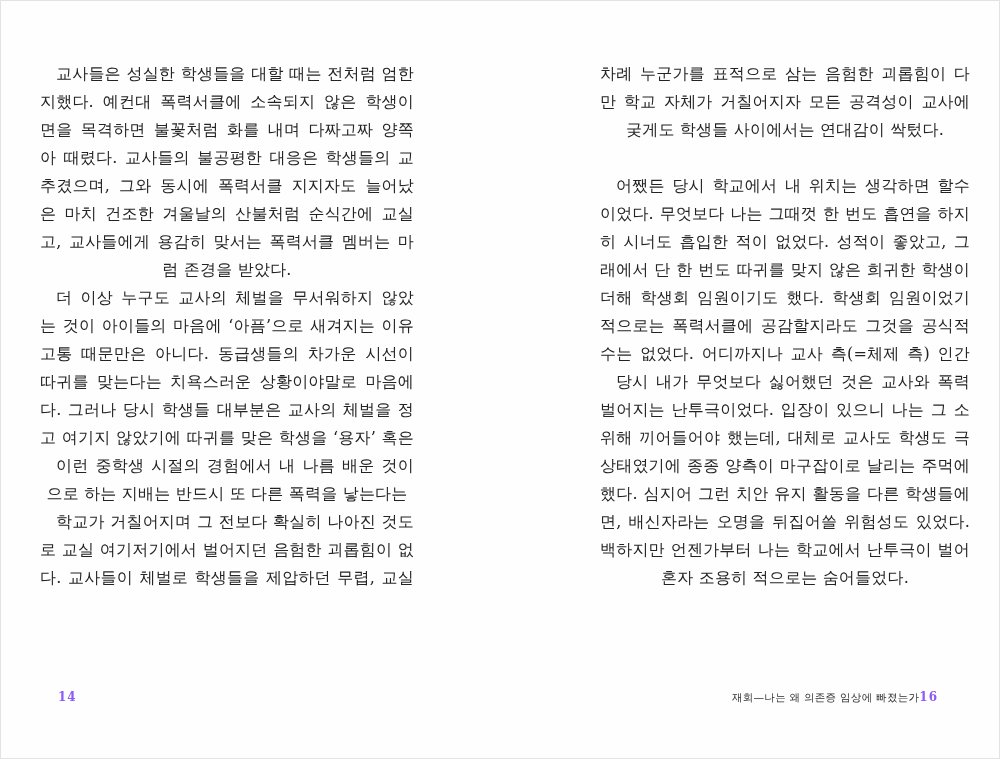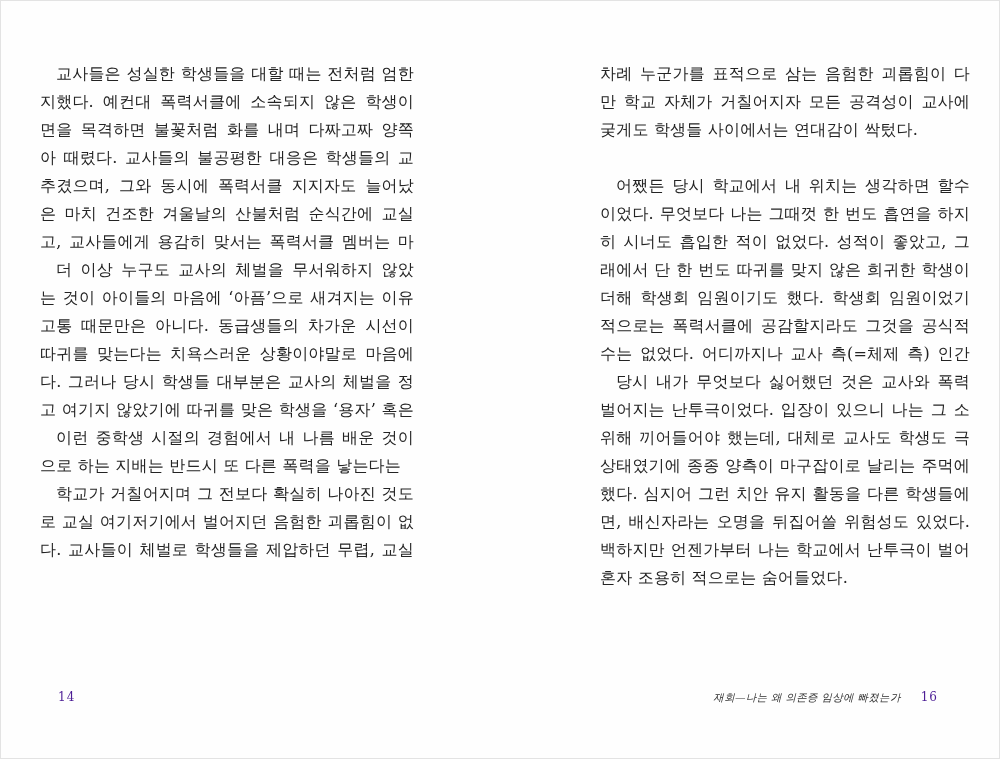--- a/index.html
+++ b/index.html
@@ -28,64 +28,63 @@
     line-height: 28px;
     font-size: 16px;
     letter-spacing: 0.2px;
     white-space: normal;
     overflow: hidden;
   }
   .line.j {
     text-align: justify;
     text-align-last: justify;
   }
-  .line.short { text-align: left; }
+  .line.short { text-align: center; }
   .line.indent { text-indent: 1em; }
   .line.blank { height: 28px; }
   .footer {
     position: absolute;
     top: 688px;
     height: 16px;
     line-height: 16px;
   }
   .footer-left {
     left: 58px;
   }
   .footer-right {
     left: 600px;
     width: 338px;
     text-align: right;
   }
   .folio {
-    font-weight: normal;
+    font-weight: bold;
     font-size: 12px;
     letter-spacing: 1px;
-    color: #4c1d95;
+    color: #8b5cf6;
   }
   .running-title {
     font-size: 10.5px;
     color: #2e2e2e;
-    margin-right: 20px;
     letter-spacing: 0.3px;
-    font-style: italic;
   }
 </style>
 </head>
 <body>
 
 <div class="spread">
 
   <div class="page page-left">
     <div class="line j indent">교사들은 성실한 학생들을 대할 때는 전처럼 엄한 태도를 유</div>
     <div class="line j">지했다. 예컨대 폭력서클에 소속되지 않은 학생이 흡연하는 장</div>
     <div class="line j">면을 목격하면 불꽃처럼 화를 내며 다짜고짜 양쪽 따귀를 번갈</div>
     <div class="line j">아 때렸다. 교사들의 불공평한 대응은 학생들의 교사 불신을 부</div>
     <div class="line j">추겼으며, 그와 동시에 폭력서클 지지자도 늘어났다. 그런 생각</div>
     <div class="line j">은 마치 건조한 겨울날의 산불처럼 순식간에 교실 전체로 퍼졌</div>
     <div class="line j">고, 교사들에게 용감히 맞서는 폭력서클 멤버는 마치 혁명가처</div>
+    <div class="line short">럼 존경을 받았다.</div>
     <div class="line j indent">더 이상 누구도 교사의 체벌을 무서워하지 않았다. 따귀를 맞</div>
     <div class="line j">는 것이 아이들의 마음에 ‘아픔’으로 새겨지는 이유는 신체적인</div>
     <div class="line j">고통 때문만은 아니다. 동급생들의 차가운 시선이 모인 가운데</div>
     <div class="line j">따귀를 맞는다는 치욕스러운 상황이야말로 마음에 강하게 꽂힌</div>
     <div class="line j">다. 그러나 당시 학생들 대부분은 교사의 체벌을 정당한 것이라</div>
     <div class="line j">고 여기지 않았기에 따귀를 맞은 학생을 ‘용자’ 혹은 ‘순교자’로</div>
     <div class="line j indent">이런 중학생 시절의 경험에서 내 나름 배운 것이 있다. 폭력</div>
     <div class="line short">으로 하는 지배는 반드시 또 다른 폭력을 낳는다는 것이다.</div>
     <div class="line j indent">학교가 거칠어지며 그 전보다 확실히 나아진 것도 있었다. 바</div>
     <div class="line j">로 교실 여기저기에서 벌어지던 음험한 괴롭힘이 없어진 것이</div>

